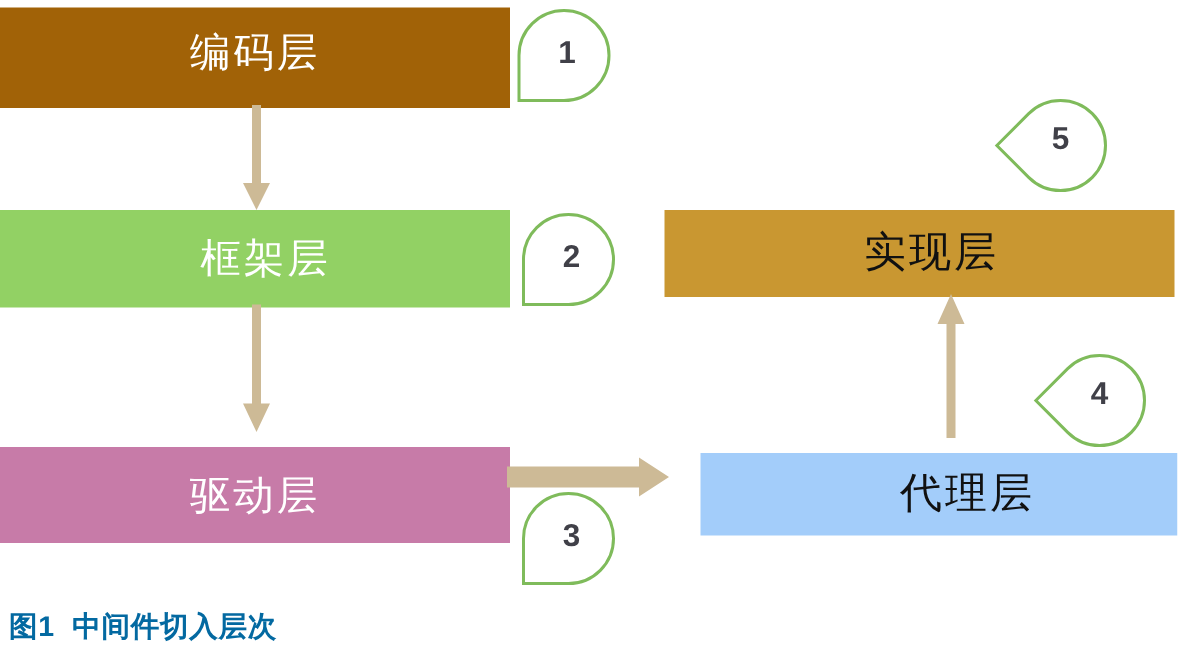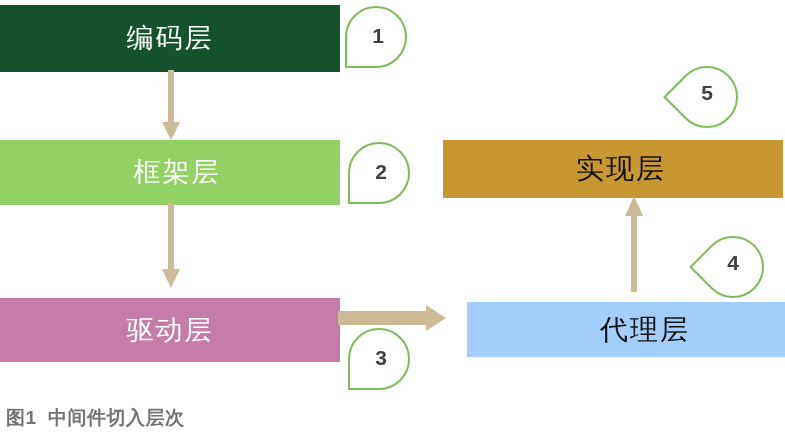--- a/index.html
+++ b/index.html
@@ -108,31 +108,31 @@
   #badge-5 { left: 676px; top: 66px;  }
 
   
   #figure-caption {
     position: absolute;
     left: 6px;
     top: 405px;
     font-family: "Liberation Sans", sans-serif;
     font-size: 19px;
     font-weight: bold;
-    color: #737373;
+    color: #0369a1;
     white-space: pre;
     letter-spacing: 0.5px;
   }
 </style>
 </head>
 <body>
 
 <div id="figure-root">
 
-  <div class="layer-box light-label" id="box-encoding" style="background:#14532d;">
+  <div class="layer-box light-label" id="box-encoding" style="background:#a16207;font-family:Liberation Mono, monospace;">
     <span>编码层</span>
   </div>
 
   <div class="layer-box light-label" id="box-framework" style="background:#92D164;">
     <span>框架层</span>
   </div>
 
   <div class="layer-box light-label" id="box-driver" style="background:#C77BA8;">
     <span>驱动层</span>
   </div>

